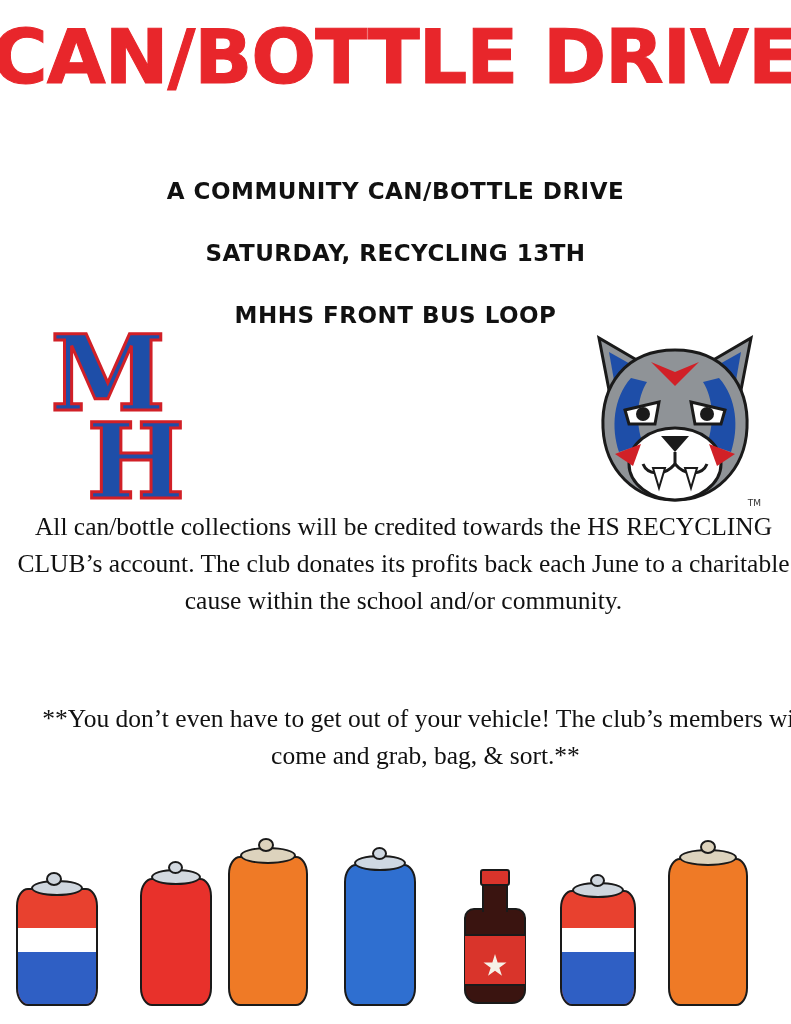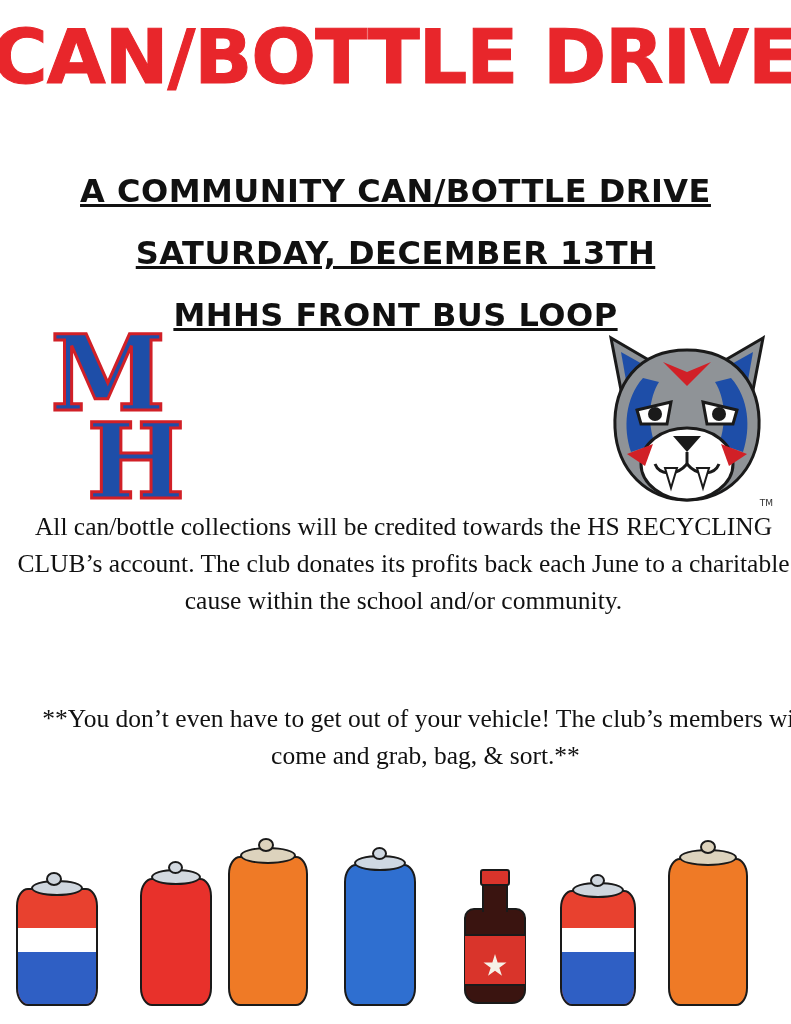--- a/index.html
+++ b/index.html
@@ -38,24 +38,23 @@
     position: absolute;
     top: 160px;
     left: 0;
     width: 791px;
     text-align: center;
     font-family: "DejaVu Sans", sans-serif;
     font-weight: bold;
     color: #111111;
   }
   .event-lines .line {
-    font-size: 32px;
+    font-size: 23px;
     line-height: 62px;
     letter-spacing: 0.5px;
-    text-decoration: underline;
   }
 
   
   .mh-logo {
     position: absolute;
     left: 34px;
     top: 330px;
     width: 170px;
     height: 175px;
   }
@@ -69,21 +68,21 @@
     font-size: 104px;
     line-height: 88px;
     text-align: center;
     letter-spacing: -4px;
   }
   .mh-logo .mh-m { display: block; margin-left: -26px; }
   .mh-logo .mh-h { display: block; margin-left: 30px; }
 
   .wildcat-logo {
     position: absolute;
-    right: 14px;
+    right: 26px;
     top: 332px;
     width: 180px;
     height: 178px;
   }
   .wildcat-logo .tm {
     position: absolute;
     right: 4px;
     bottom: 2px;
     font-family: "DejaVu Sans", sans-serif;
     font-size: 9px;
@@ -215,21 +214,21 @@
     clip-path: polygon(50% 0%, 61% 35%, 98% 35%, 68% 57%, 79% 91%, 50% 70%, 21% 91%, 32% 57%, 2% 35%, 39% 35%);
   }
 </style>
 </head>
 <body>
 
 <div class="poster-title">CAN/BOTTLE DRIVE</div>
 
 <div class="event-lines">
   <div class="line">A COMMUNITY CAN/BOTTLE DRIVE</div>
-  <div class="line">SATURDAY, DECEMBER 13TH</div>
+  <div class="line">SATURDAY, RECYCLING 13TH</div>
   <div class="line">MHHS FRONT BUS LOOP</div>
 </div>
 
 <div class="mh-logo">
   <div class="mh-text">
     <span class="mh-m">M</span>
     <span class="mh-h">H</span>
   </div>
 </div>
 

